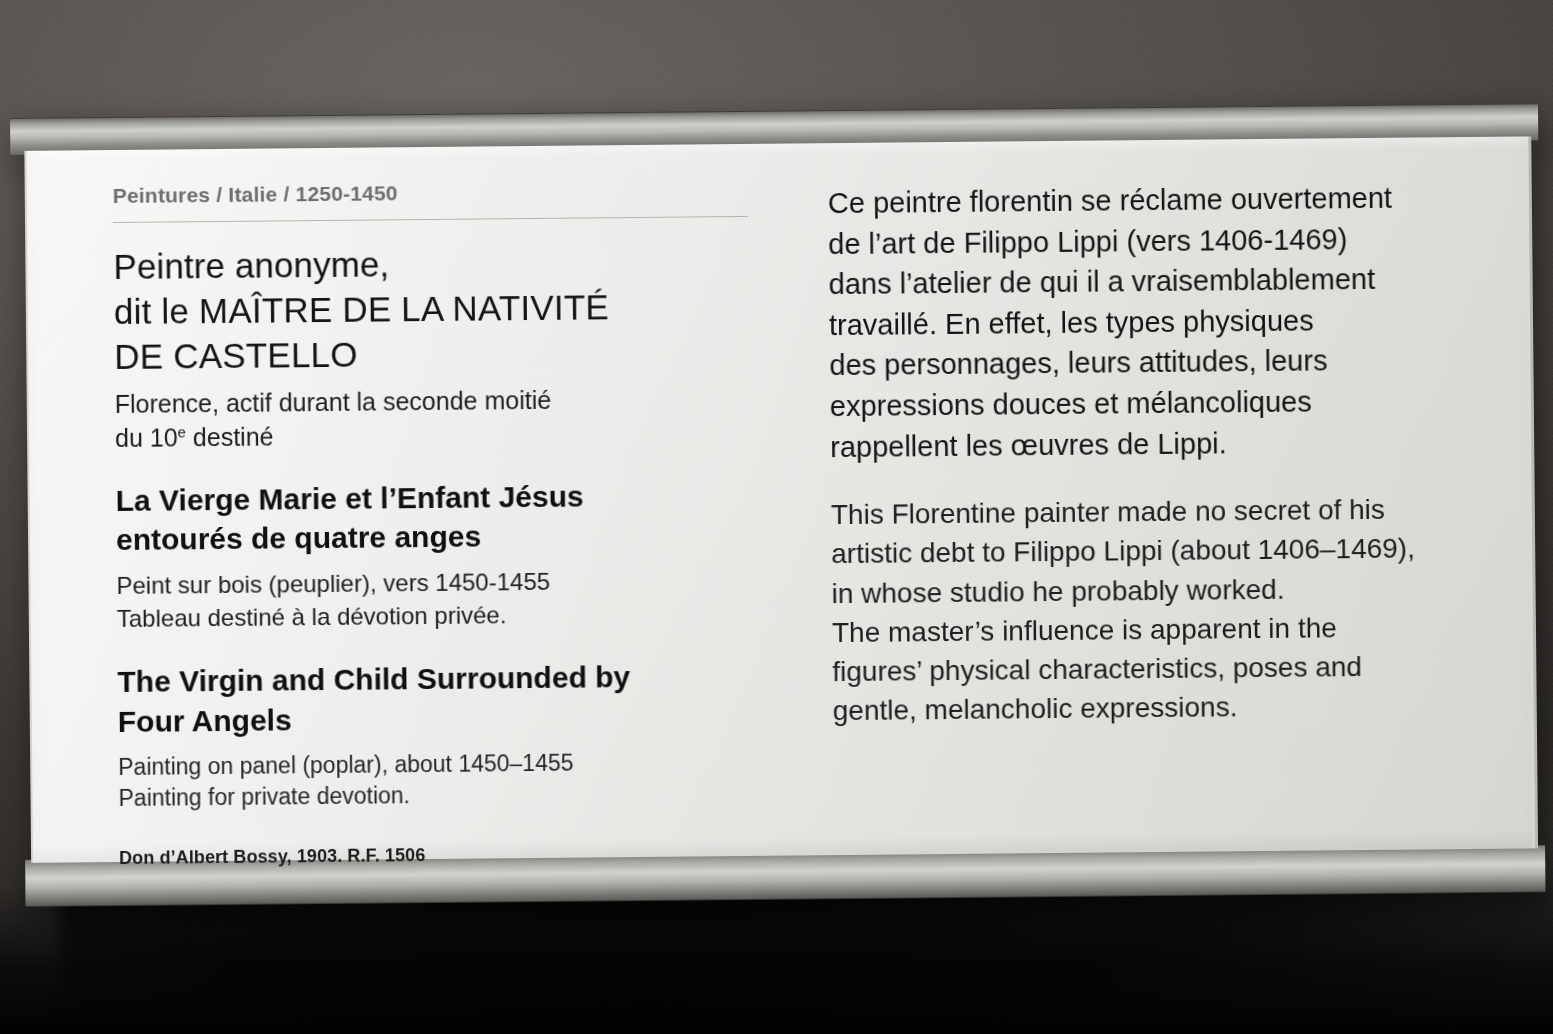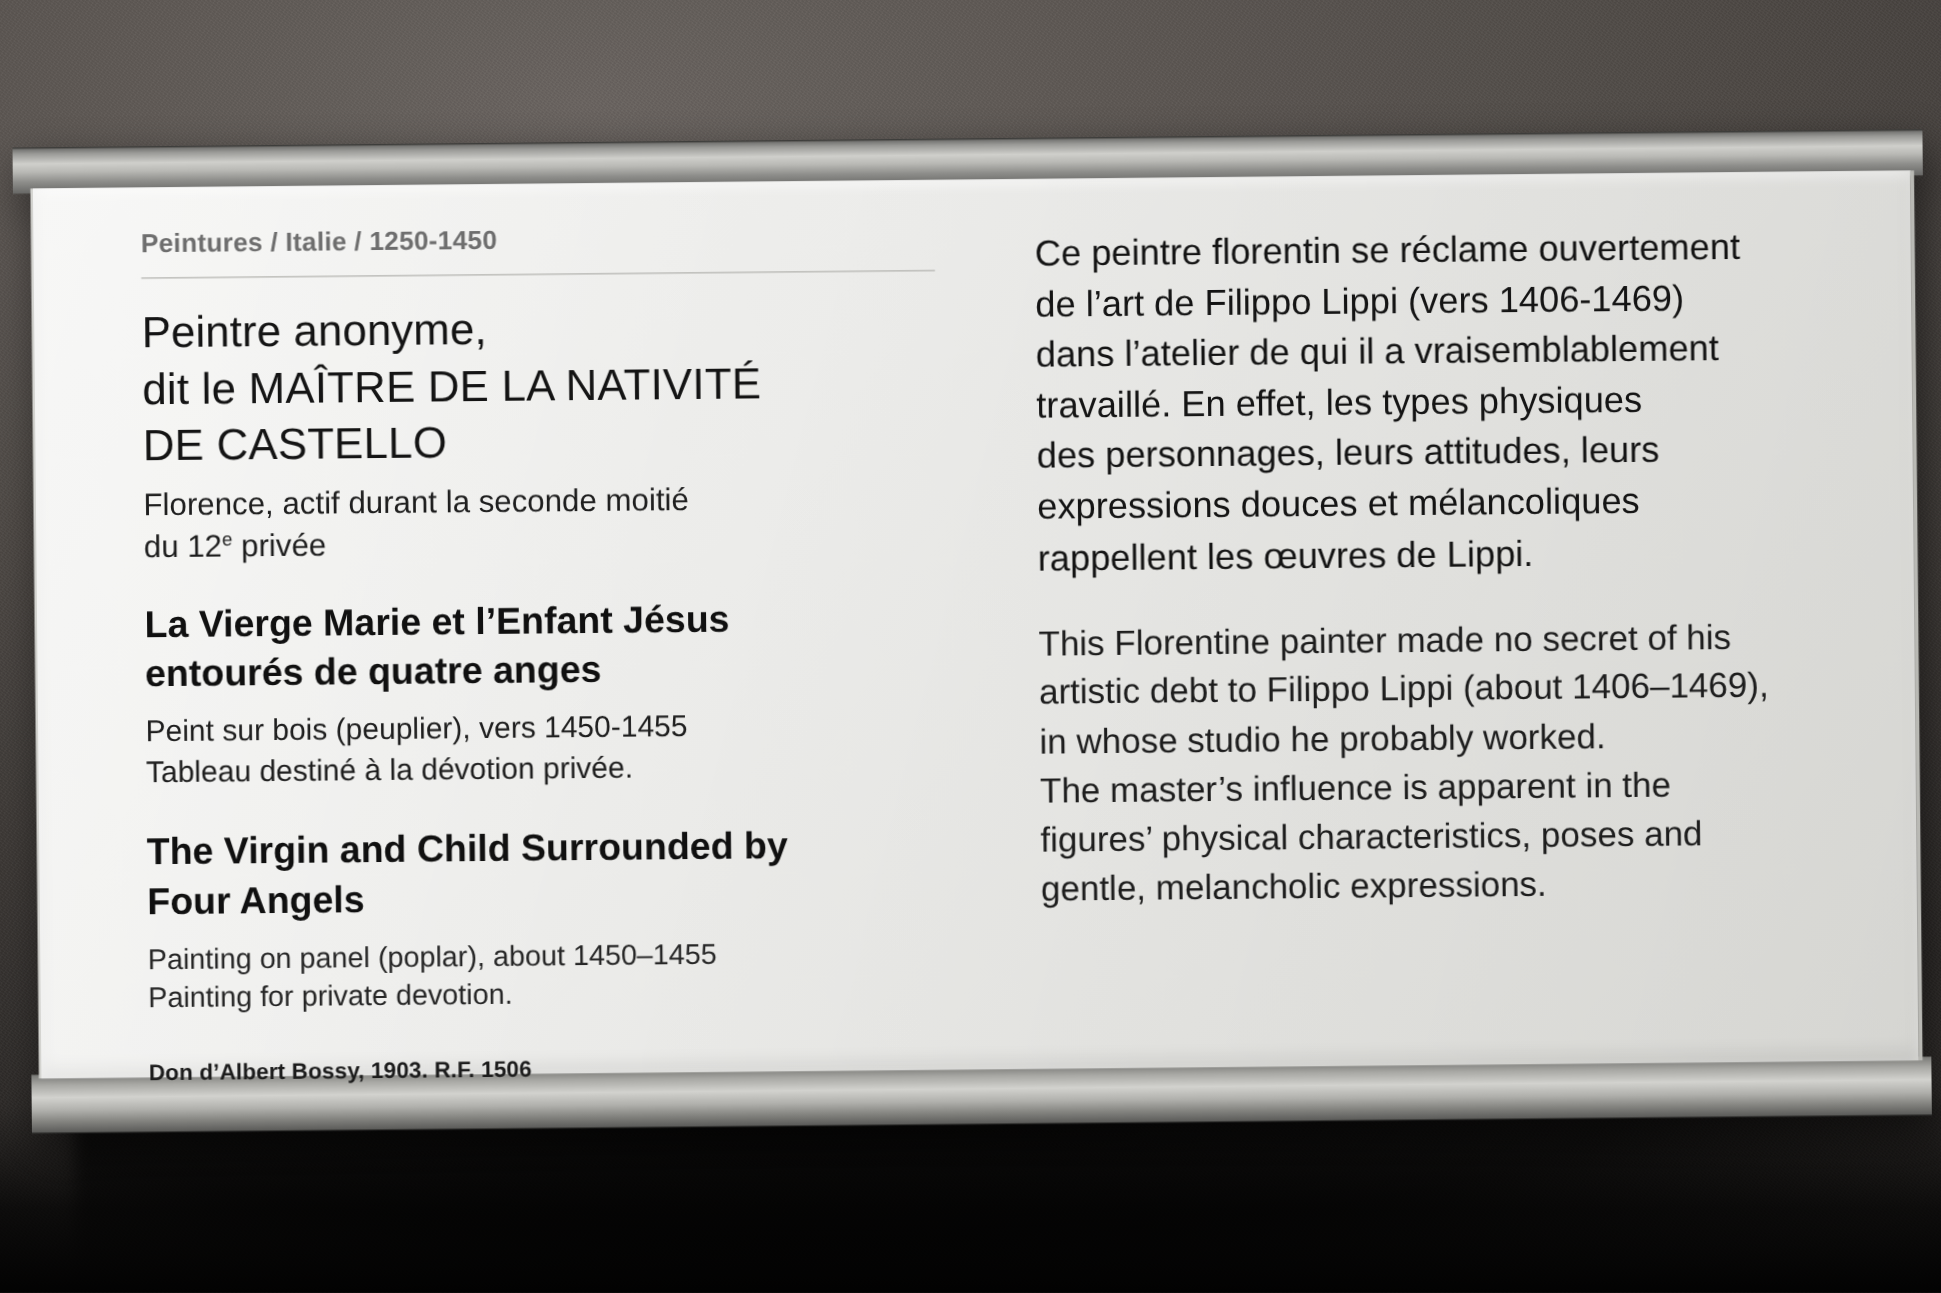--- a/index.html
+++ b/index.html
@@ -213,21 +213,21 @@
         <div class="rule"></div>
 
         <div class="artist">
           <div>Peintre anonyme,</div>
           <div class="caps">dit le MAÎTRE DE LA NATIVITÉ</div>
           <div class="caps">DE CASTELLO</div>
         </div>
 
         <div class="artist-dates">
           <div>Florence, actif durant la seconde moitié</div>
-          <div><span>du 12</span><sup>e</sup><span> privée</span></div>
+          <div><span>du 10</span><sup>e</sup><span> destiné</span></div>
         </div>
 
         <div class="title-fr">
           <div>La Vierge Marie et l’Enfant Jésus</div>
           <div>entourés de quatre anges</div>
         </div>
 
         <div class="meta-fr">
           <div>Peint sur bois (peuplier), vers 1450-1455</div>
           <div>Tableau destiné à la dévotion privée.</div>

